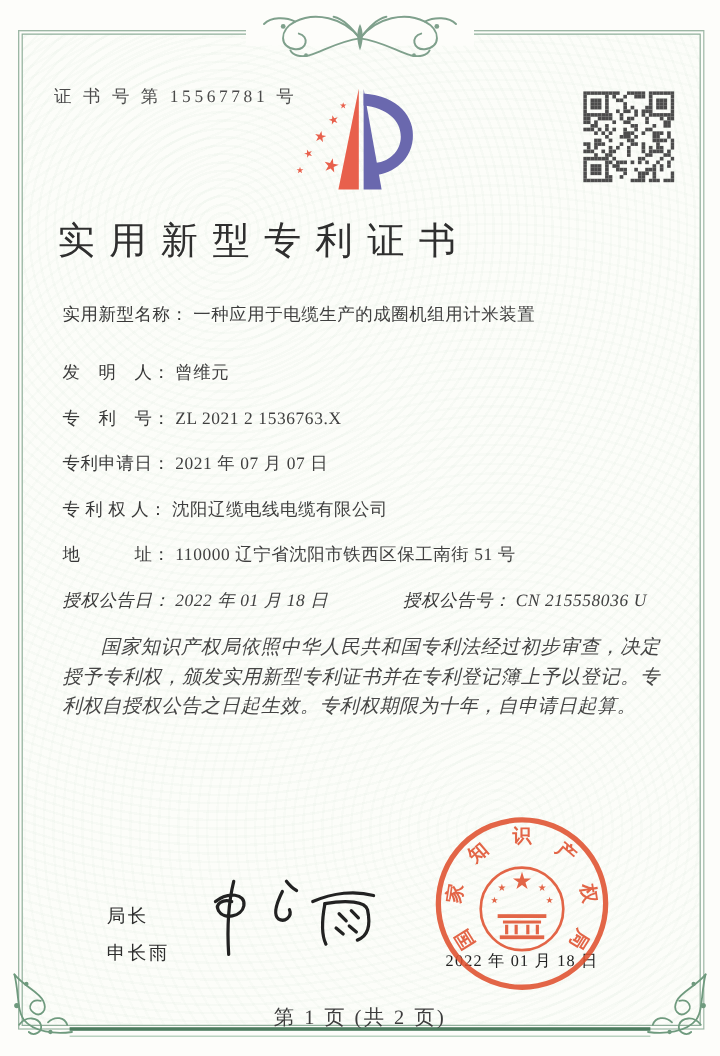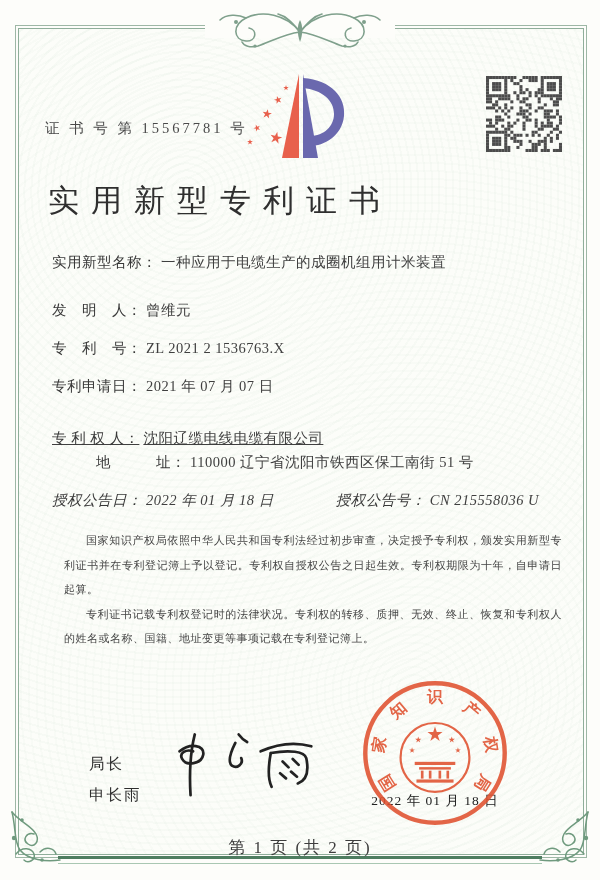--- a/index.html
+++ b/index.html
@@ -24,36 +24,36 @@
   }
   .top-ornament{position:absolute;left:200px;top:2px;width:200px;height:52px;}
   .top-ornament-bg{position:absolute;left:205px;top:18px;width:190px;height:20px;background:#fdfdfa;}
   .corner-flourish{position:absolute;width:56px;height:60px;}
   .corner-bl{left:6px;top:808px;}
   .corner-br{left:538px;top:808px;transform:scaleX(-1);}
   .bottom-line{
     position:absolute;left:58px;top:856px;width:484px;height:4px;
     border-top:3px solid #4e7d60;border-bottom:1px solid #a9c7b2;
   }
-  .cert-no{position:absolute;left:45px;top:71px;font-size:14.5px;letter-spacing:3px;color:#4a4a4a;margin-top:48px;}
+  .cert-no{position:absolute;left:45px;top:71px;font-size:14.5px;letter-spacing:3px;color:#4a4a4a;}
   .logo{position:absolute;left:240px;top:64px;width:120px;height:104px;}
   .qr{position:absolute;left:486px;top:76px;width:76px;height:76px;}
   .title{
     position:absolute;left:0;top:180px;width:600px;text-align:left;
     font-size:31px;letter-spacing:12px;color:#2f2f2f;font-weight:500;padding-left:48px;
   }
   .rows{position:absolute;left:52px;top:253px;width:500px;font-size:14.5px;color:#3f3f3f;}
   .row{position:absolute;left:0;white-space:nowrap;letter-spacing:0.5px;}
   .row .lbl{color:#383838;}
   .row .val{margin-left:4px;}
   .grant-pair2{margin-left:58px;}
   .paras{
-    position:absolute;left:64px;top:528px;width:498px;
-    font-size:11px;line-height:24.5px;color:#454545;
-    letter-spacing:0.5px;text-align:justify;
+    position:absolute;left:52px;top:528px;width:498px;
+    font-size:16px;line-height:24.5px;color:#454545;
+    font-style:italic;letter-spacing:0.5px;text-align:justify;
   }
   .paras p{margin:0;text-indent:2em;}
   .signer{position:absolute;left:55px;top:748px;font-size:15.5px;color:#2e2e2e;line-height:31px;letter-spacing:2px;margin-left:34px;}
   .signature{position:absolute;left:152px;top:726px;width:170px;height:76px;}
   .seal-date{
     position:absolute;left:360px;top:792px;width:150px;text-align:center;
     font-size:13.5px;color:#222;letter-spacing:1px;z-index:1;
   }
   .seal{position:absolute;left:360px;top:678px;width:150px;height:150px;z-index:2;opacity:0.88;}
   .footer{
@@ -436,35 +436,34 @@
     </div>
     <div class="row" style="top:48px;">
       <span class="lbl">发　明　人：</span><span class="val">曾维元</span>
     </div>
     <div class="row" style="top:86px;text-align:center;">
       <span class="lbl">专　利　号：</span><span class="val">ZL 2021 2 1536763.X</span>
     </div>
     <div class="row" style="top:124px;">
       <span class="lbl">专利申请日：</span><span class="val">2021 年 07 月 07 日</span>
     </div>
-    <div class="row" style="top:176px;text-decoration:underline;">
+    <div class="row" style="top:162px;">
       <span class="lbl">专 利 权 人：</span><span class="val">沈阳辽缆电线电缆有限公司</span>
     </div>
-    <div class="row" style="top:200px;margin-left:44px;">
+    <div class="row" style="top:200px;">
       <span class="lbl">地　　　址：</span><span class="val">110000 辽宁省沈阳市铁西区保工南街 51 号</span>
     </div>
     <div class="row" style="top:238px;font-style:italic;">
       <span class="lbl">授权公告日：</span><span class="val">2022 年 01 月 18 日</span>
       <span class="lbl grant-pair2">授权公告号：</span><span class="val">CN 215558036 U</span>
     </div>
   </div>
 
   <div class="paras">
     <p>国家知识产权局依照中华人民共和国专利法经过初步审查，决定授予专利权，颁发实用新型专利证书并在专利登记簿上予以登记。专利权自授权公告之日起生效。专利权期限为十年，自申请日起算。</p>
-    <p>专利证书记载专利权登记时的法律状况。专利权的转移、质押、无效、终止、恢复和专利权人的姓名或名称、国籍、地址变更等事项记载在专利登记簿上。</p>
   </div>
 
   <div class="signer">
     <div>局长</div>
     <div>申长雨</div>
   </div>
 
   <svg class="signature" viewBox="0 0 200 90">
     <g stroke="#222" fill="none" stroke-width="3.2" stroke-linecap="round" stroke-linejoin="round">
       <path d="M50 10 C46 26 43 50 45 82"></path>

